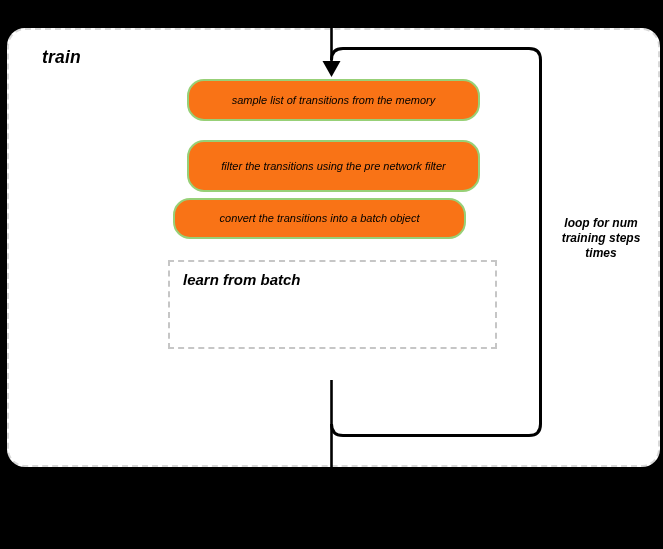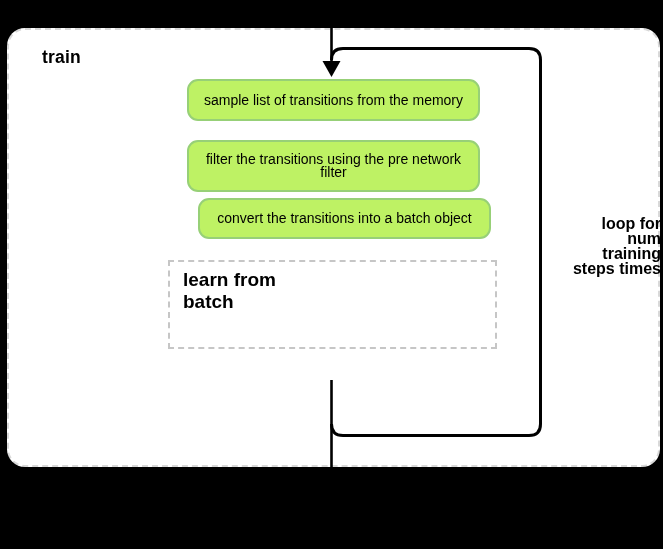--- a/index.html
+++ b/index.html
@@ -13,60 +13,61 @@
   *{margin:0;padding:0;box-sizing:border-box;}
   html,body{width:663px;height:549px;background:var(--bg);overflow:hidden;}
   body{font-family:"Liberation Sans", sans-serif;position:relative;}
   .canvas{position:absolute;left:0;top:0;width:663px;height:549px;background:var(--bg);}
 
   .panel{
     position:absolute;left:7px;top:28px;width:653px;height:439px;
     background:var(--panel);
     border:2px dashed var(--dash-panel);
     border-radius:18px;
+    font-style:italic;
   }
   .panel-title{
     position:absolute;left:33px;top:17px;
     font-size:17.5px;font-weight:bold;color:var(--ink);
     letter-spacing:.2px;
   }
 
   .node{
     position:absolute;
-    background:#bef264;
+    background:#f97316;
     border:2.5px solid var(--green);
-    border-radius:11px;
+    border-radius:17px;
     display:flex;align-items:center;justify-content:center;
     text-align:center;
-    font-size:14px;color:var(--ink);
+    font-size:11px;color:var(--ink);
     line-height:13px;
     padding:2px 10px;
   }
   .node-sample  {left:178px;top:49px; width:293px;height:42px;}
   .node-filter  {left:178px;top:110px;width:293px;height:52px;}
-  .node-convert {left:189px;top:168px;width:293px;height:41px;}
+  .node-convert {left:164px;top:168px;width:293px;height:41px;}
   .node-update  {left:178px;top:338px;width:293px;height:42px;}
 
   .group{
     position:absolute;left:159px;top:230px;width:329px;height:89px;
     background:#ffffff;
     border:2px dashed var(--dash-group);
   }
   .group-label{
     display:block;
     margin:7px 0 0 13px;
     width:118px;
-    font-size:19px;font-weight:bold;color:var(--ink);
+    font-size:15px;font-weight:bold;color:var(--ink);
     line-height:22px;
   }
 
   .loop-note{
-    position:absolute;left:556px;top:186px;width:96px;
-    text-align:right;
-    font-size:16px;font-weight:bold;color:var(--ink);
+    position:absolute;left:544px;top:186px;width:96px;
+    text-align:center;
+    font-size:12px;font-weight:bold;color:var(--ink);
     line-height:15px;
   }
 
   svg.overlay{
     position:absolute;left:0;top:0;width:663px;height:549px;
     pointer-events:none;
   }
 </style>
 </head>
 <body>

